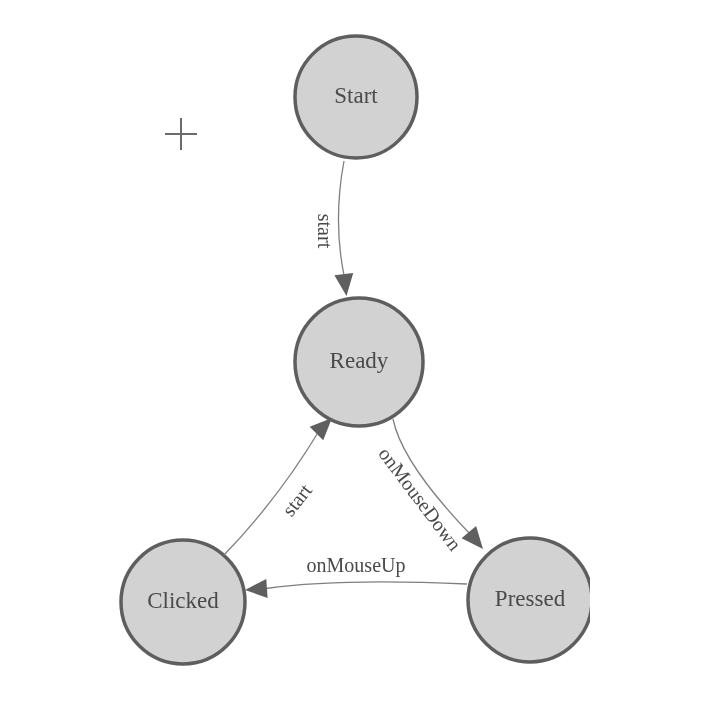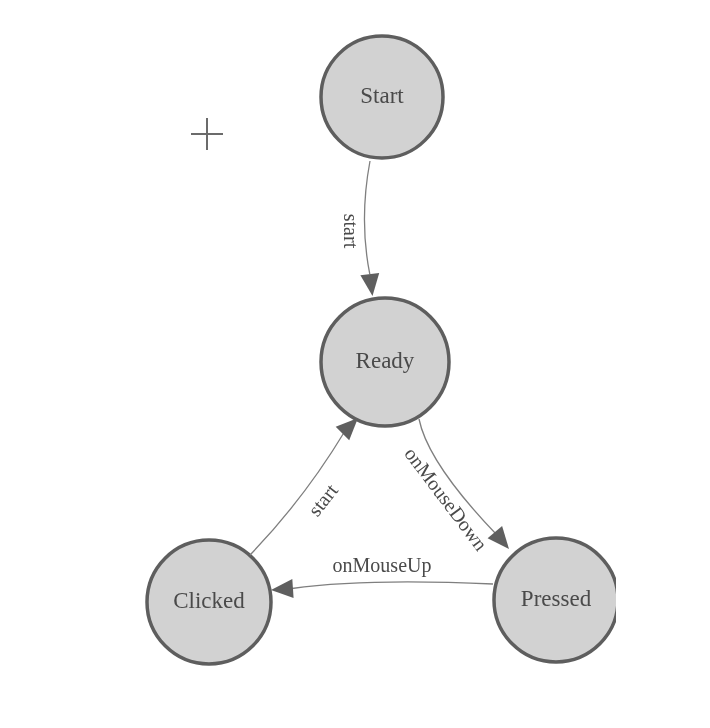--- a/index.html
+++ b/index.html
@@ -6,21 +6,20 @@
     margin: 0;
     padding: 0;
     background: #ffffff;
   }
   .canvas {
     position: relative;
     width: 590px;
     height: 728px;
     background: #ffffff;
     overflow: hidden;
-    padding-left: 26px;
   }
   svg {
     display: block;
     width: 710px;
     height: 728px;
   }
   text {
     font-family: "Liberation Serif", "DejaVu Serif", serif;
     user-select: none;
   }

